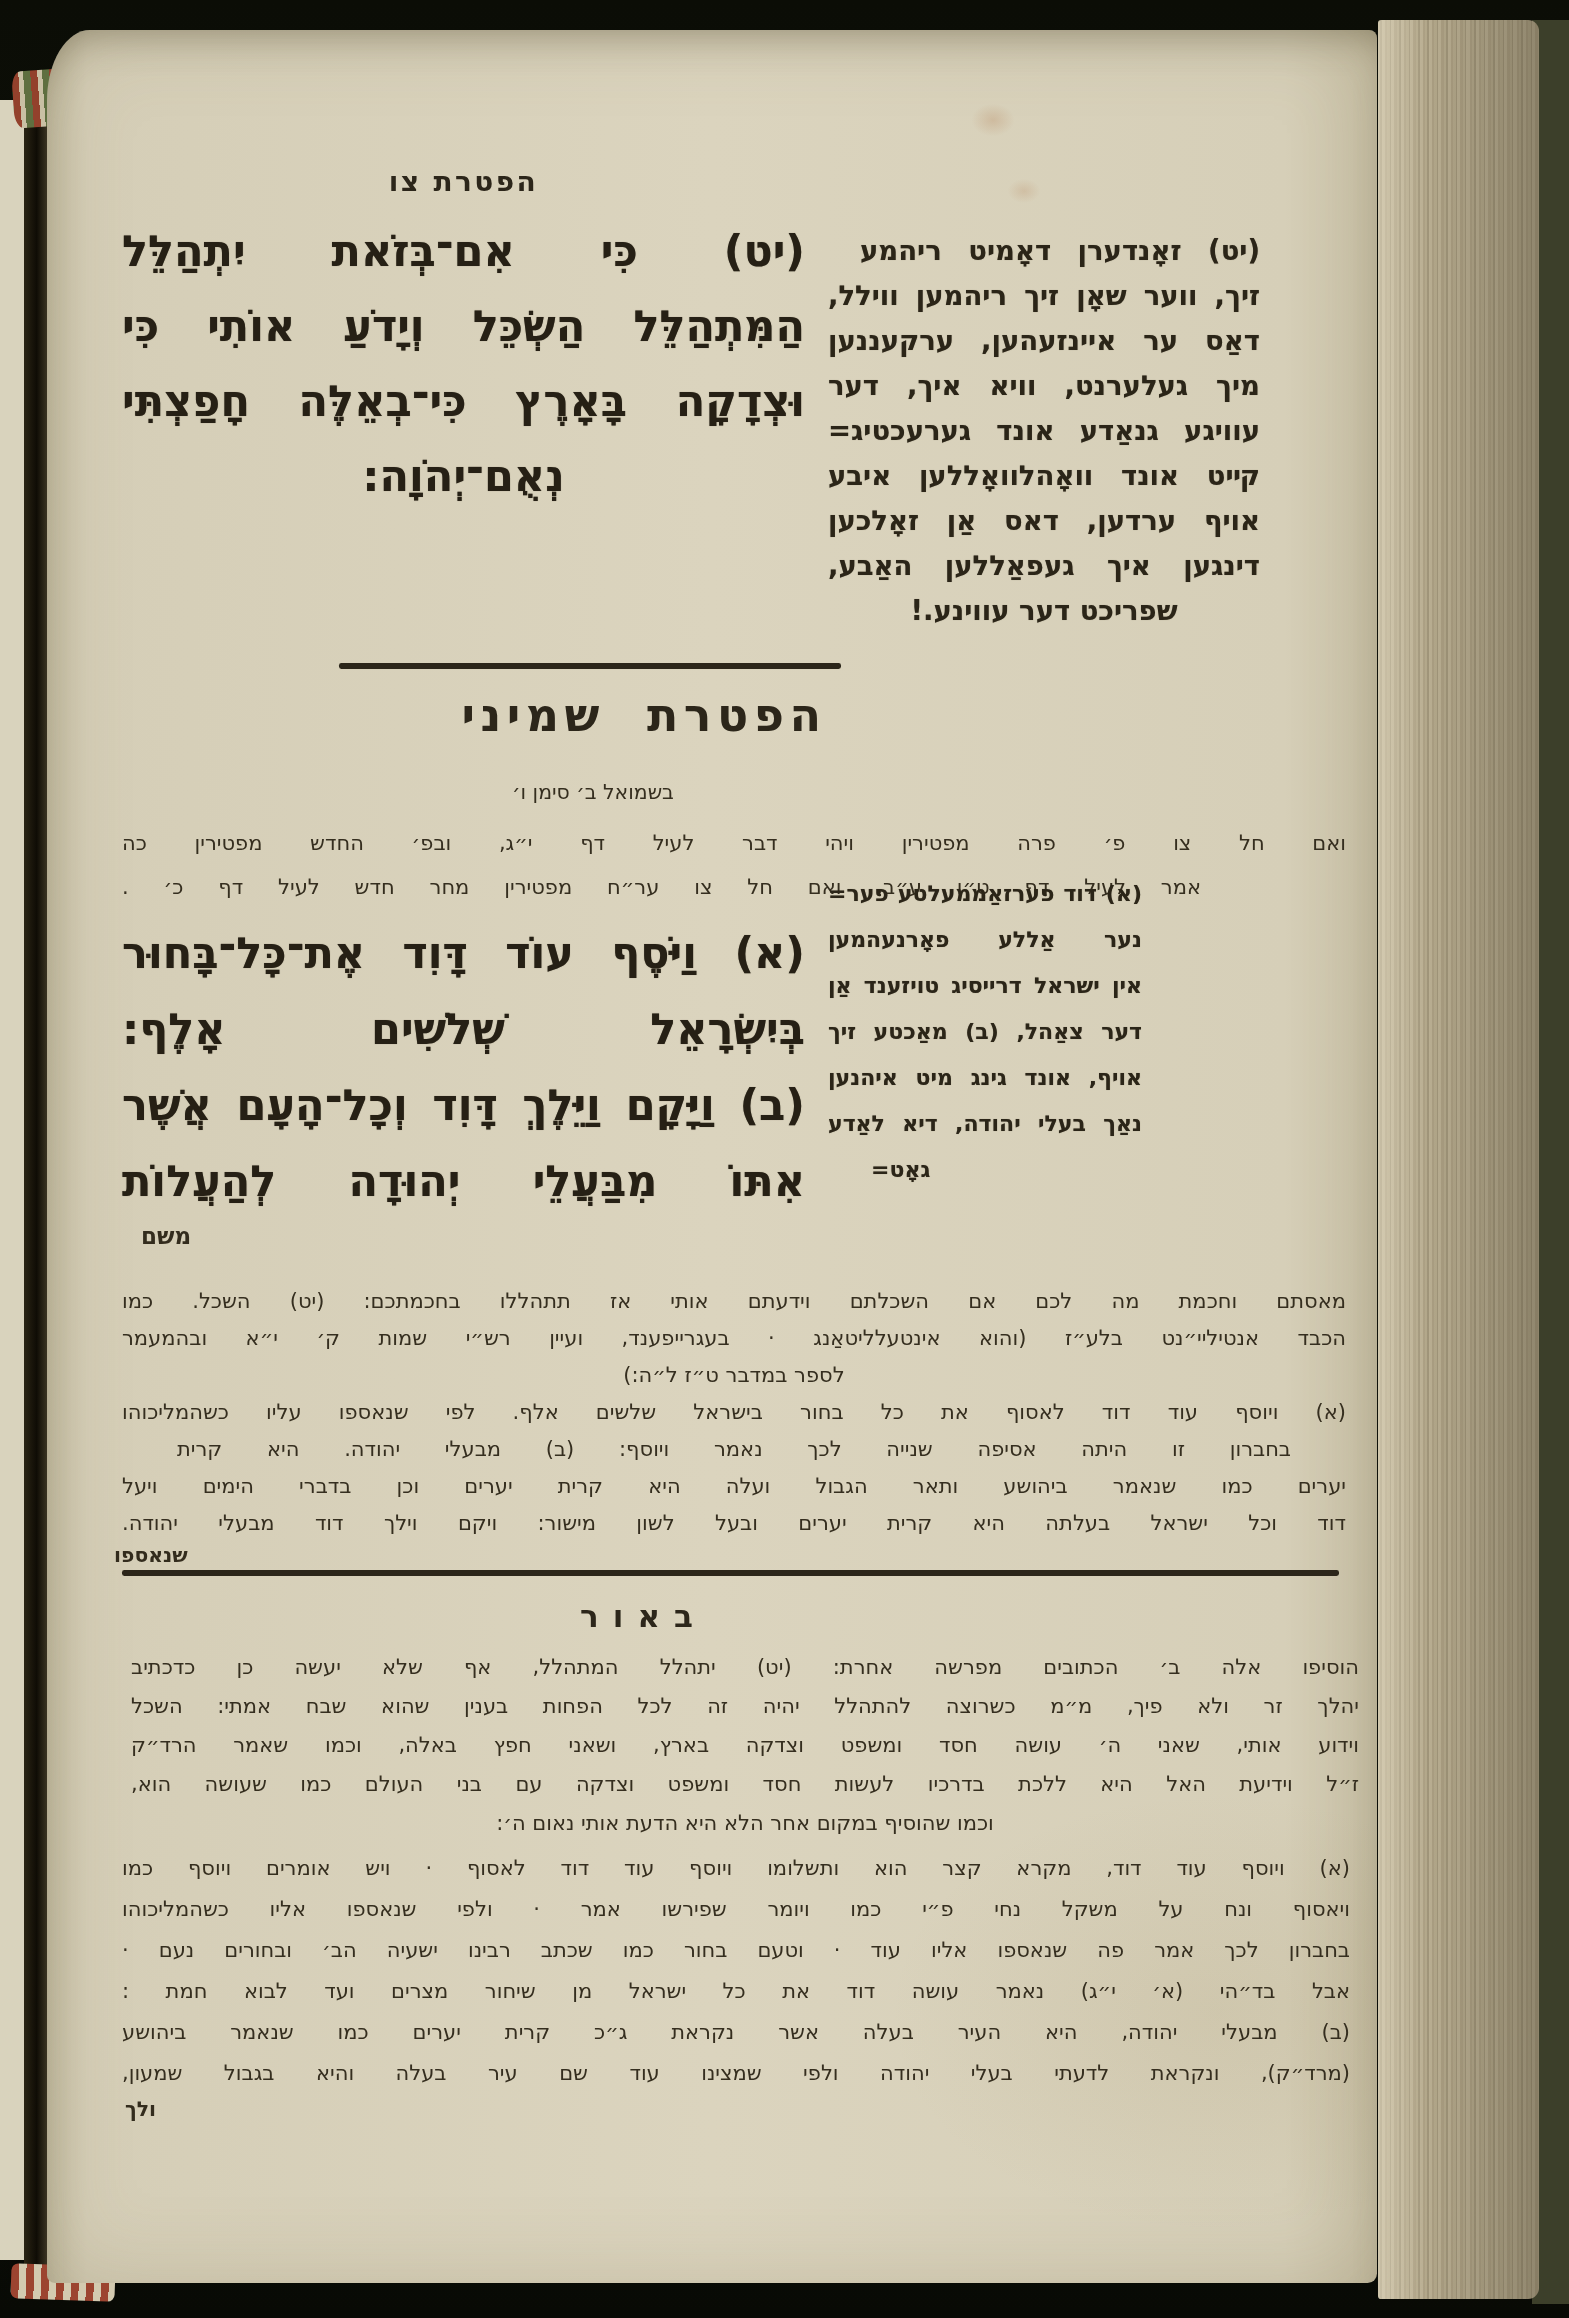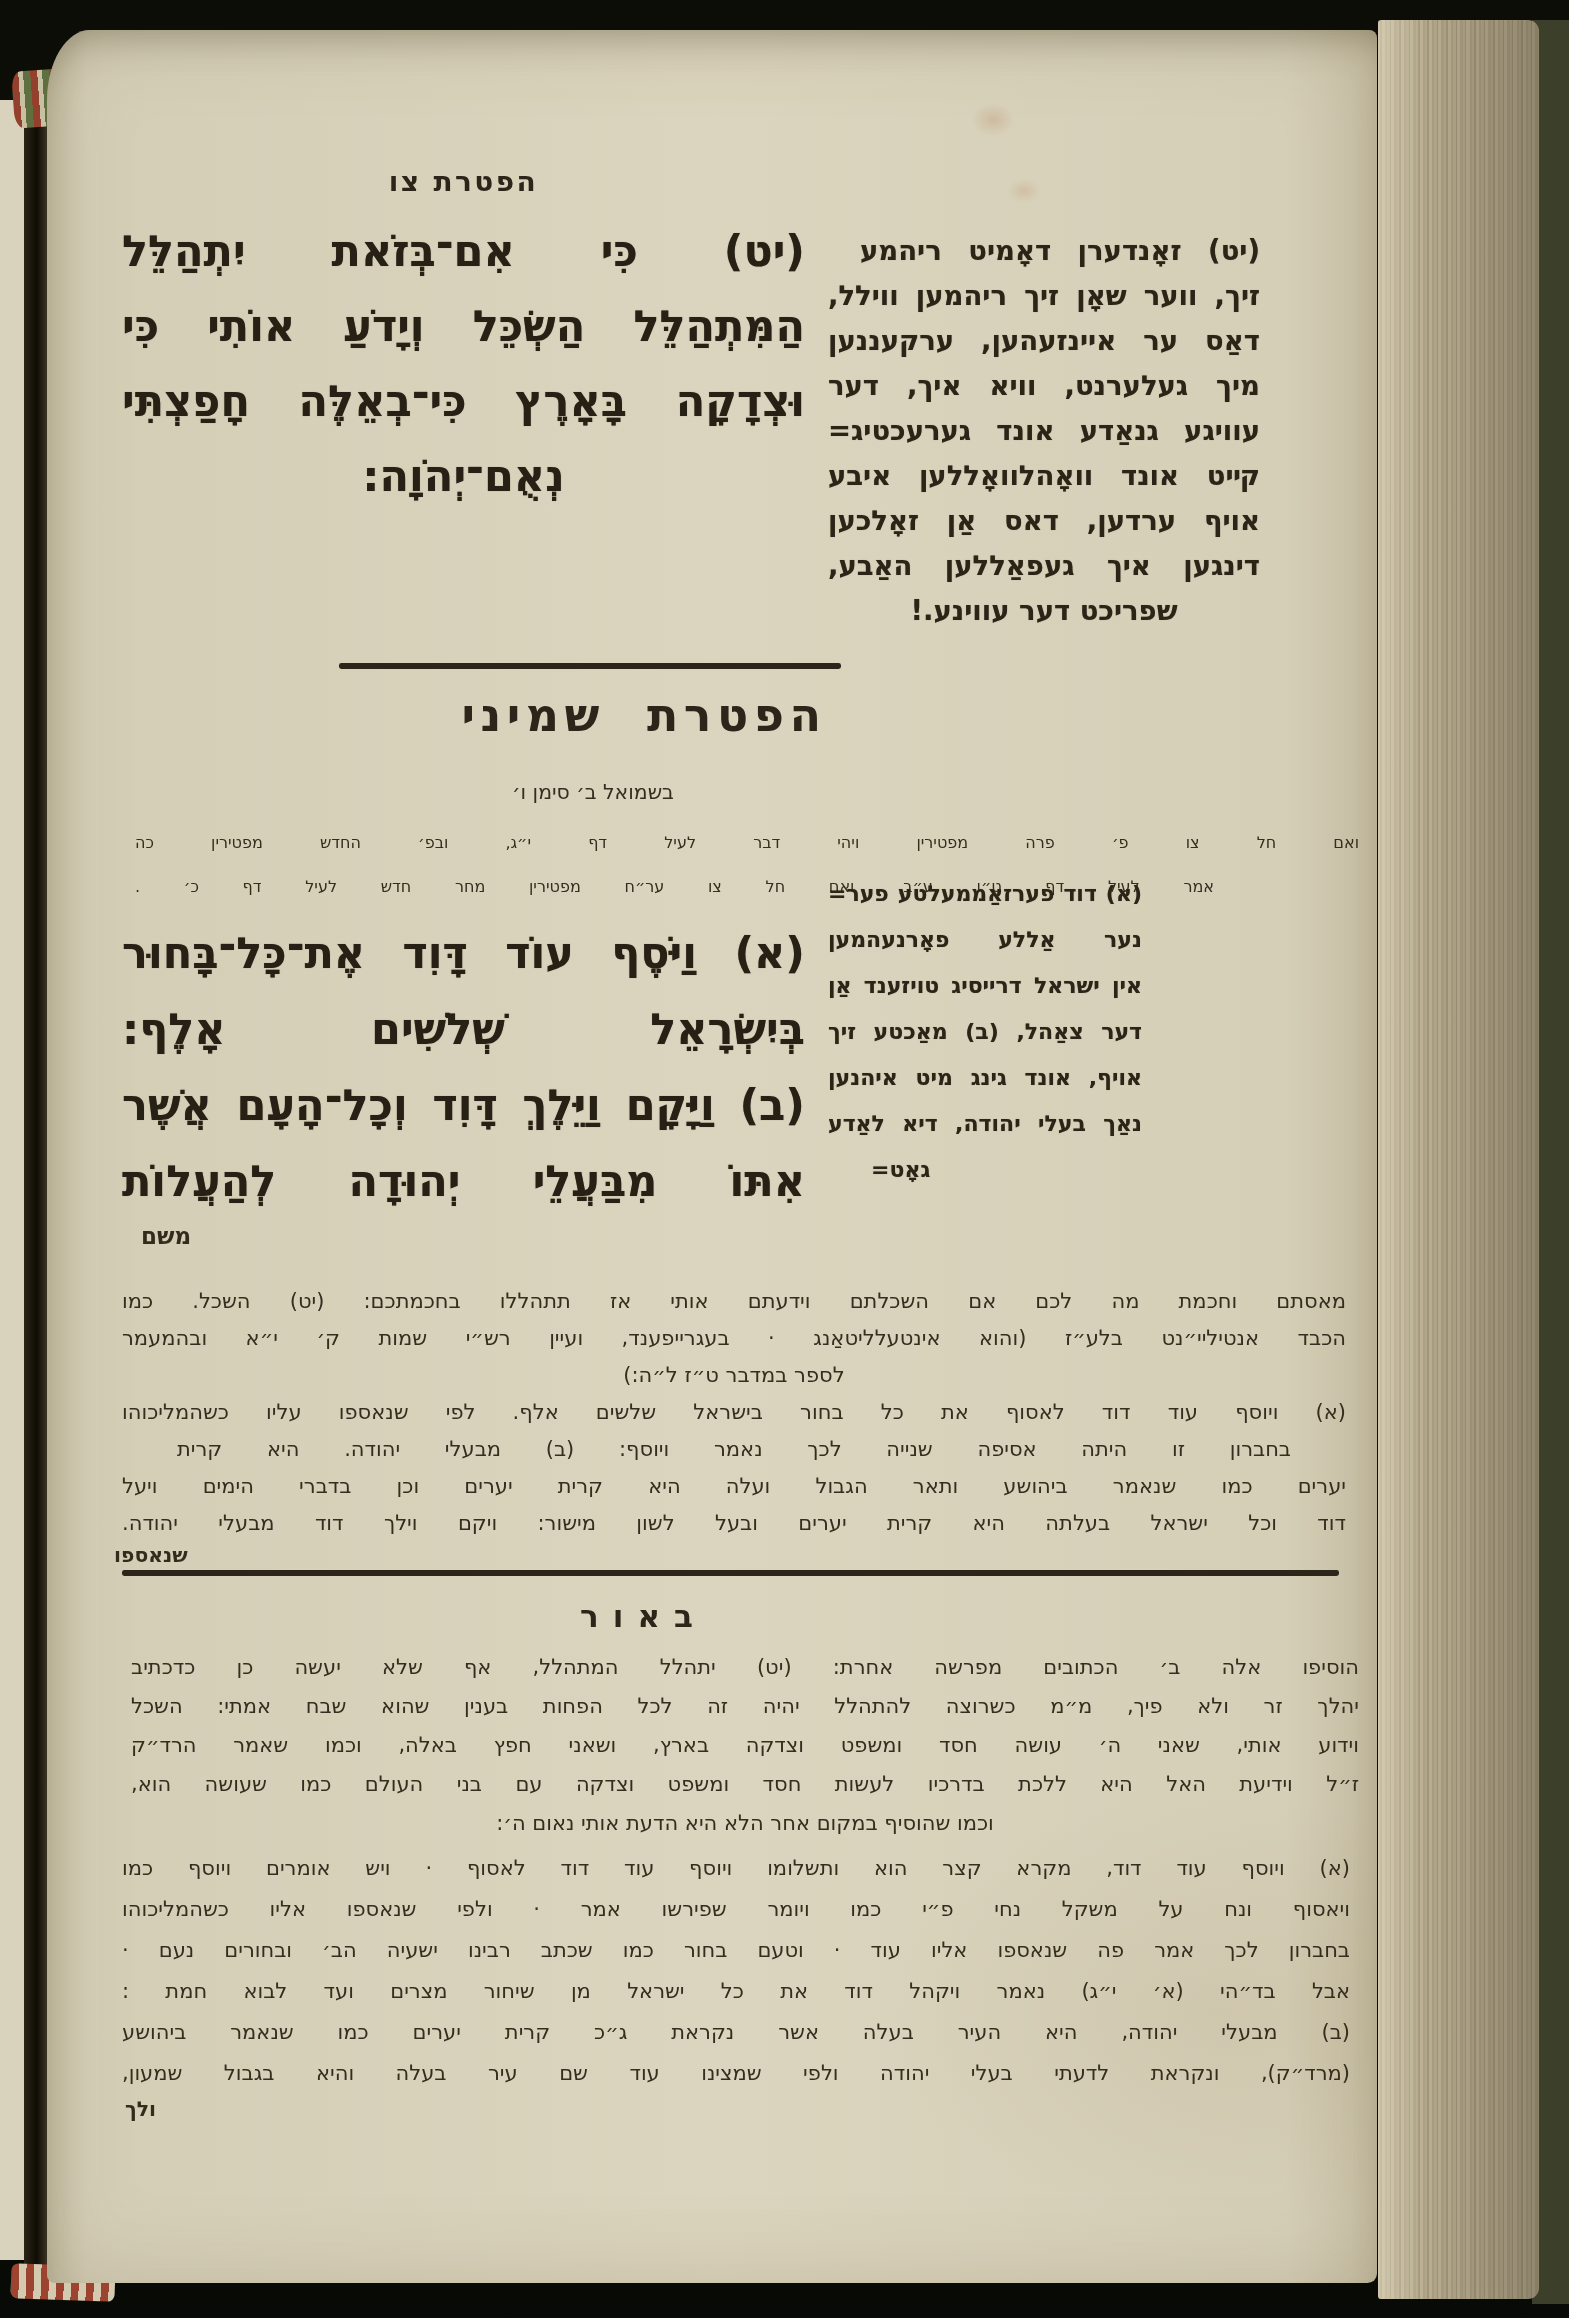--- a/index.html
+++ b/index.html
@@ -74,21 +74,21 @@
       <div class="ln j">הַמִּתְהַלֵּל הַשְׂכֵּל וְיָדֹעַ אוֹתִי כִּי</div>
       <div class="ln j">וּצְדָקָה בָּאָרֶץ כִּי־בְאֵלֶּה חָפַצְתִּי</div>
       <div class="ln c">נְאֻם־יְהֹוָה:</div>
     </div>
 
     <div class="rule" style="left:292px;top:633px;width:502px;height:5.5px;"></div>
 
     <div class="blk hdr" style="left:75px;top:658px;width:1044px;font-size:46px;letter-spacing:5.5px;word-spacing:20.4px;">הפטרת שמיני</div>
     <div class="blk c small" style="left:75px;top:750px;width:942px;font-size:20.4px;text-align:center;">בשמואל ב׳ סימן ו׳</div>
 
-    <div class="blk small" style="left:88px;top:791px;width:1224px;font-size:16px;">
+    <div class="blk small" style="left:75px;top:791px;width:1224px;font-size:21px;">
       <div class="ln j" style="line-height:44px;">ואם חל צו פ׳ פרה מפטירין ויהי דבר לעיל דף י״ג, ובפ׳ החדש מפטירין כה</div>
       <div class="ln j ind-r" style="line-height:44px;">אמר לעיל דף ט״ו ע״ב, ואם חל צו ער״ח מפטירין מחר חדש לעיל דף כ׳ .</div>
     </div>
 
     <div class="blk verse" style="left:75px;top:885px;width:683px;">
       <div class="ln j" style="line-height:76px;">(א) וַיֹּסֶף עוֹד דָּוִד אֶת־כָּל־בָּחוּר</div>
       <div class="ln j" style="line-height:76px;">בְּיִשְׂרָאֵל שְׁלֹשִׁים אָלֶף:</div>
       <div class="ln j" style="line-height:76px;">(ב) וַיָּקָם וַיֵּלֶךְ דָּוִד וְכָל־הָעָם אֲשֶׁר</div>
       <div class="ln j" style="line-height:76px;">אִתּוֹ מִבַּעֲלֵי יְהוּדָה לְהַעֲלוֹת</div>
     </div>
@@ -122,21 +122,21 @@
       <div class="ln j" style="line-height:39px;">הוסיפו אלה ב׳ הכתובים מפרשה אחרת: (יט) יתהלל המתהלל, אף שלא יעשה כן כדכתיב</div>
       <div class="ln j" style="line-height:39px;">יהלך זר ולא פיך, מ״מ כשרוצה להתהלל יהיה זה לכל הפחות בענין שהוא שבח אמתי: השכל</div>
       <div class="ln j" style="line-height:39px;">וידוע אותי, שאני ה׳ עושה חסד ומשפט וצדקה בארץ, ושאני חפץ באלה, וכמו שאמר הרד״ק</div>
       <div class="ln j" style="line-height:39px;">ז״ל וידיעת האל היא ללכת בדרכיו לעשות חסד ומשפט וצדקה עם בני העולם כמו שעושה הוא,</div>
       <div class="ln c" style="line-height:39px;">וכמו שהוסיף במקום אחר הלא היא הדעת אותי נאום ה׳:</div>
     </div>
     <div class="blk small" style="left:75px;top:1818px;width:1228px;font-size:21px;">
       <div class="ln j" style="line-height:41px;">(א) ויוסף עוד דוד, מקרא קצר הוא ותשלומו ויוסף עוד דוד לאסוף · ויש אומרים ויוסף כמו</div>
       <div class="ln j" style="line-height:41px;">ויאסוף ונח על משקל נחי פ״י כמו ויומר שפירשו אמר · ולפי שנאספו אליו כשהמליכוהו</div>
       <div class="ln j" style="line-height:41px;">בחברון לכך אמר פה שנאספו אליו עוד · וטעם בחור כמו שכתב רבינו ישעיה הב׳ ובחורים נעם ·</div>
-      <div class="ln j" style="line-height:41px;">אבל בד״הי (א׳ י״ג) נאמר ויקהל דוד את כל ישראל מן שיחור מצרים ועד לבוא חמת :</div>
+      <div class="ln j" style="line-height:41px;">אבל בד״הי (א׳ י״ג) נאמר עושה דוד את כל ישראל מן שיחור מצרים ועד לבוא חמת :</div>
       <div class="ln j" style="line-height:41px;">(ב) מבעלי יהודה, היא העיר בעלה אשר נקראת ג״כ קרית יערים כמו שנאמר ביהושע</div>
       <div class="ln j" style="line-height:41px;">(מרד״ק), ונקראת לדעתי בעלי יהודה ולפי שמצינו עוד שם עיר בעלה והיא בגבול שמעון,</div>
     </div>
     <div class="catchword" style="left:78px;top:2067px;font-size:20.4px;">ולך</div>
 
   </div>
 
   <div class="fore-edge"></div>
 </div>
 

